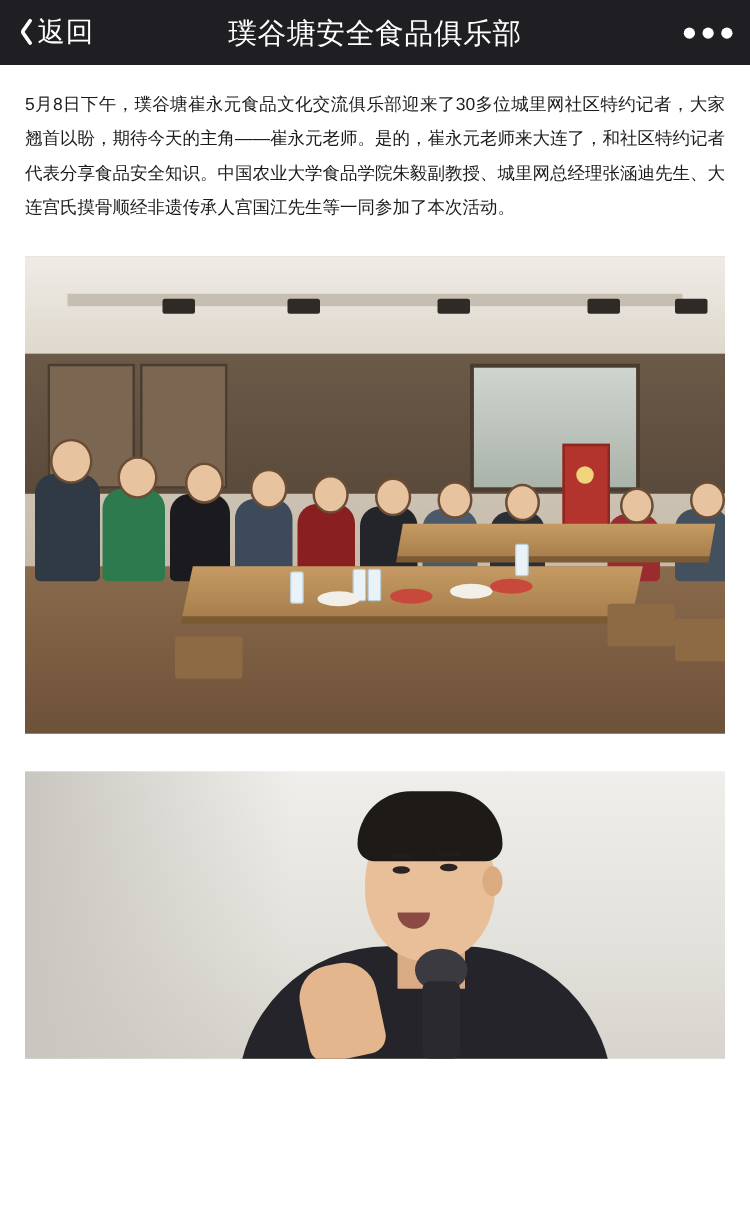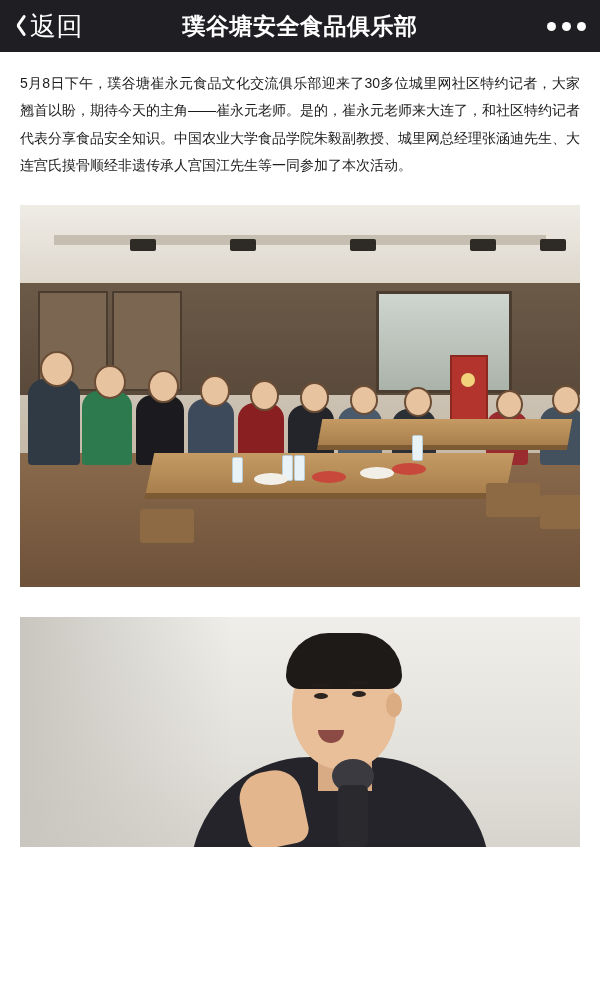--- a/index.html
+++ b/index.html
@@ -51,30 +51,30 @@
     top: 0;
     transform: rotate(35deg);
     transform-origin: bottom center;
   }
   .nav-back .chevron::after {
     top: 12px;
     transform: rotate(-35deg);
     transform-origin: top center;
   }
   .nav-back-label {
-    font-size: 26px;
+    font-size: 22px;
     letter-spacing: 0.5px;
   }
   .nav-title {
     position: absolute;
     left: 0;
     right: 0;
     text-align: center;
     font-size: 23px;
-    font-weight: bold;
+    font-weight: normal;
     letter-spacing: 0.5px;
     pointer-events: none;
   }
   .nav-more {
     position: absolute;
     right: 14px;
     top: 0;
     bottom: 0;
     display: flex;
     align-items: center;

